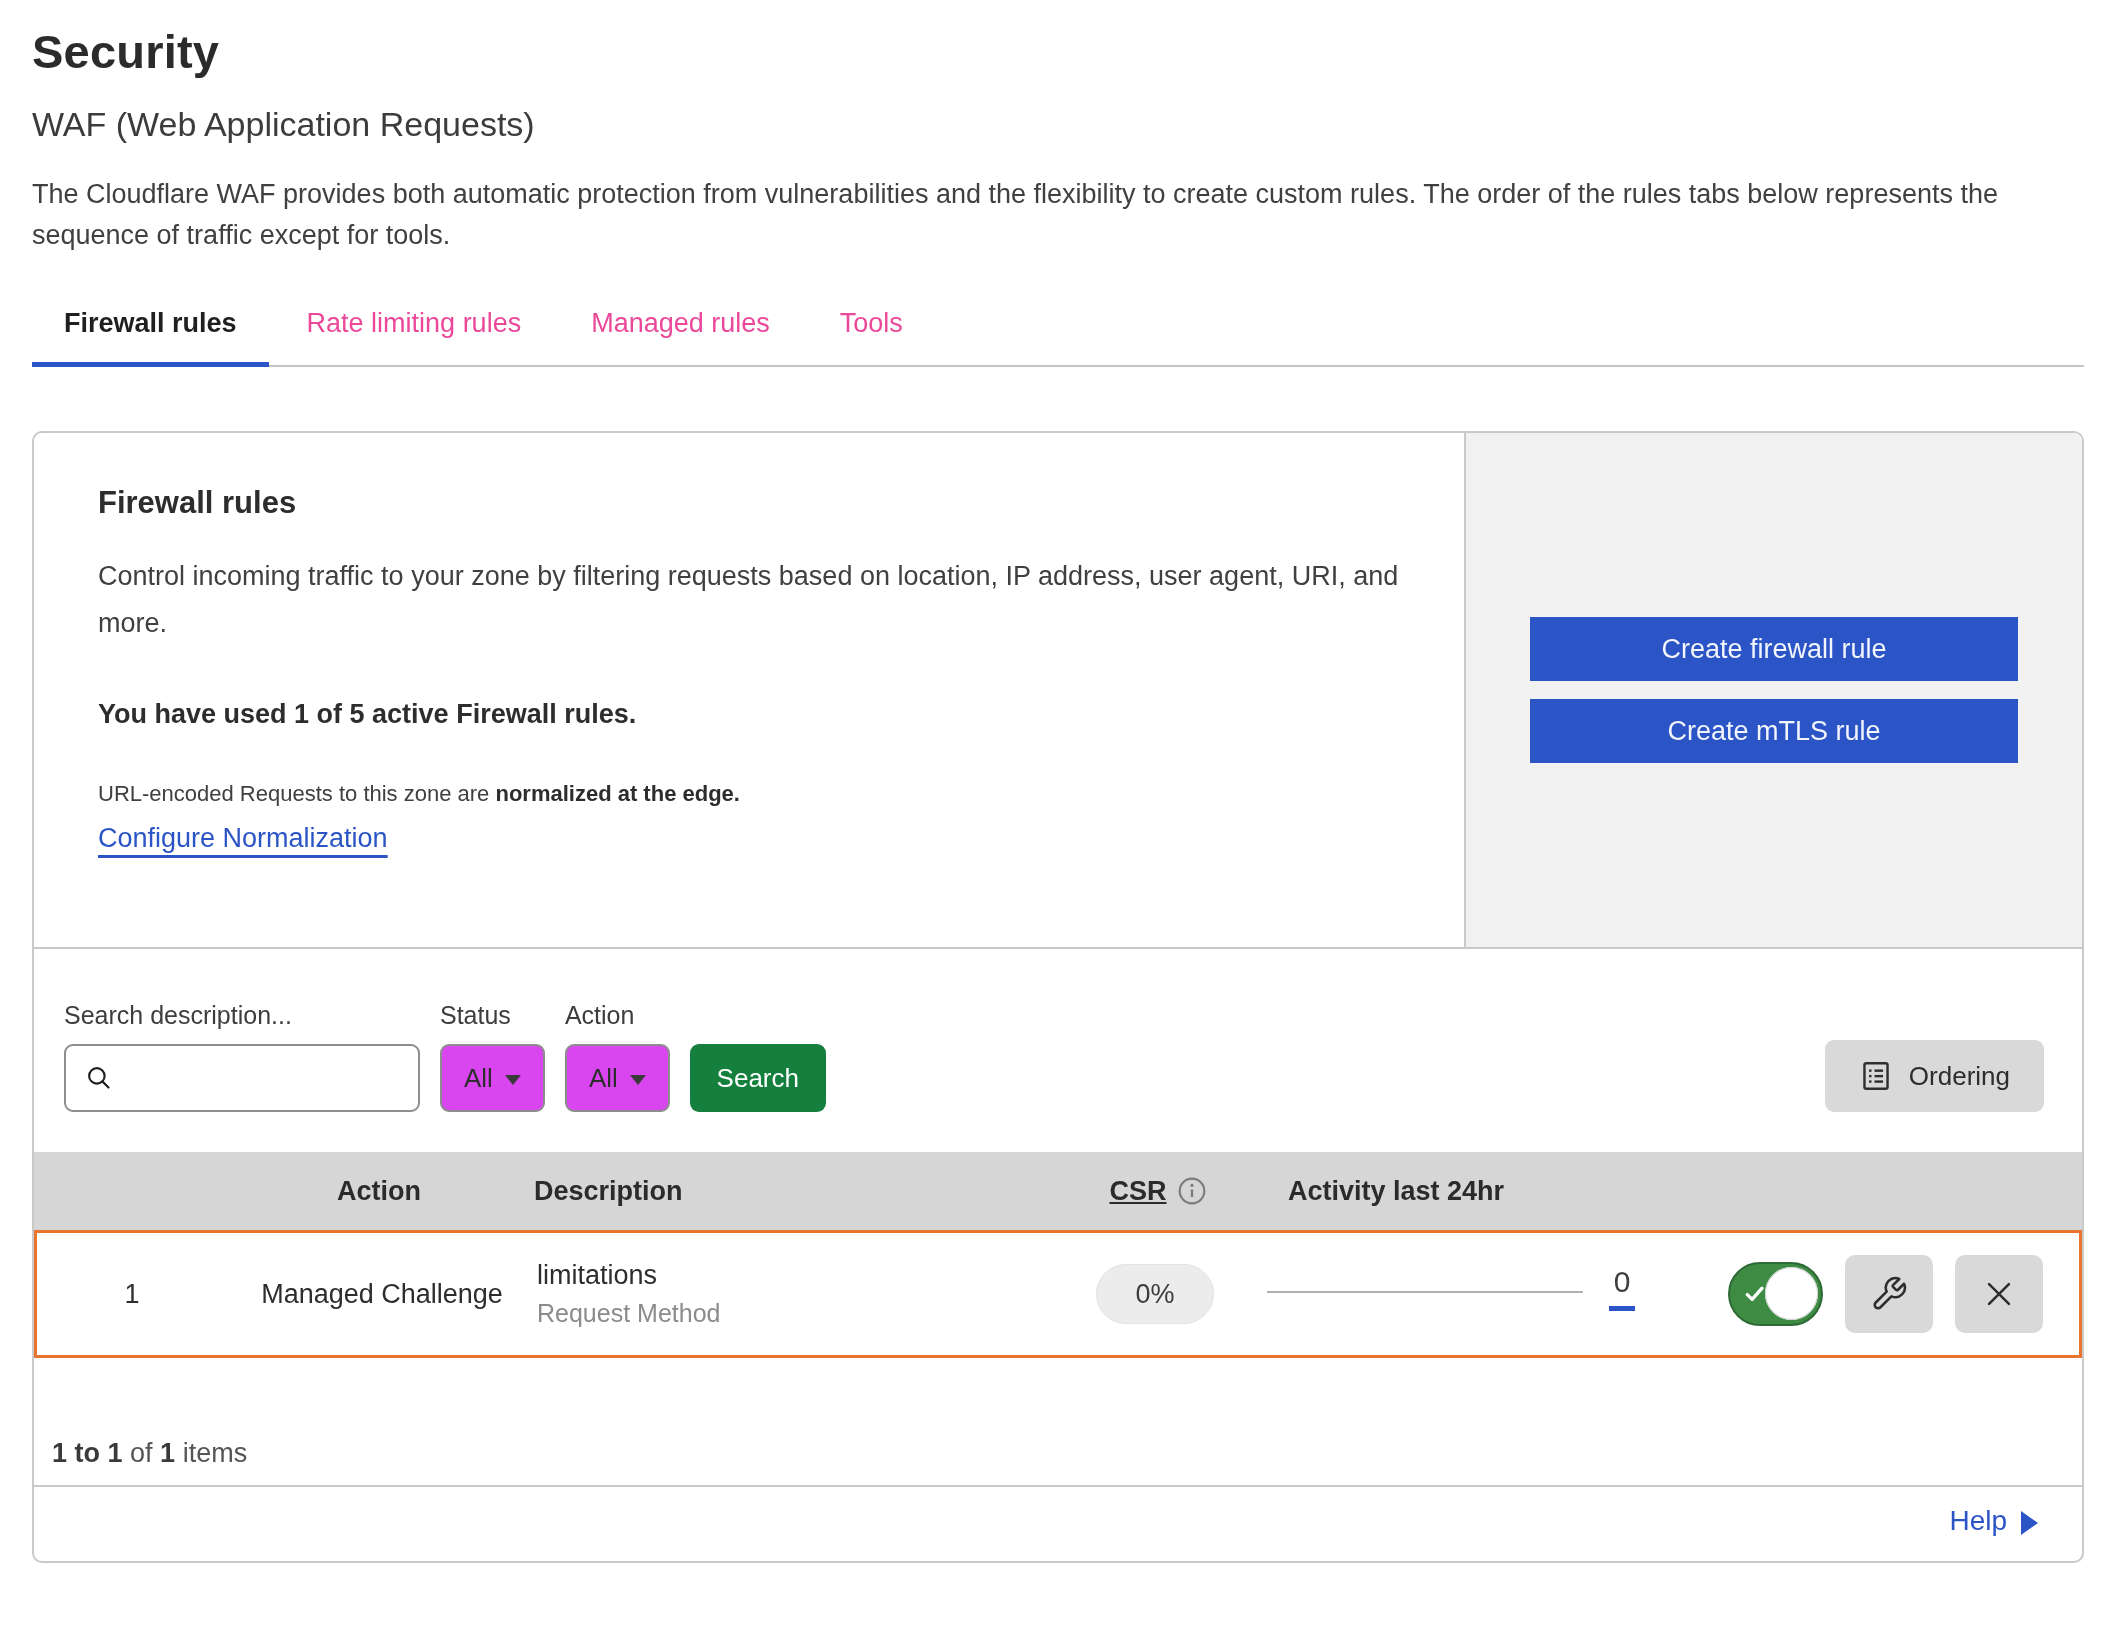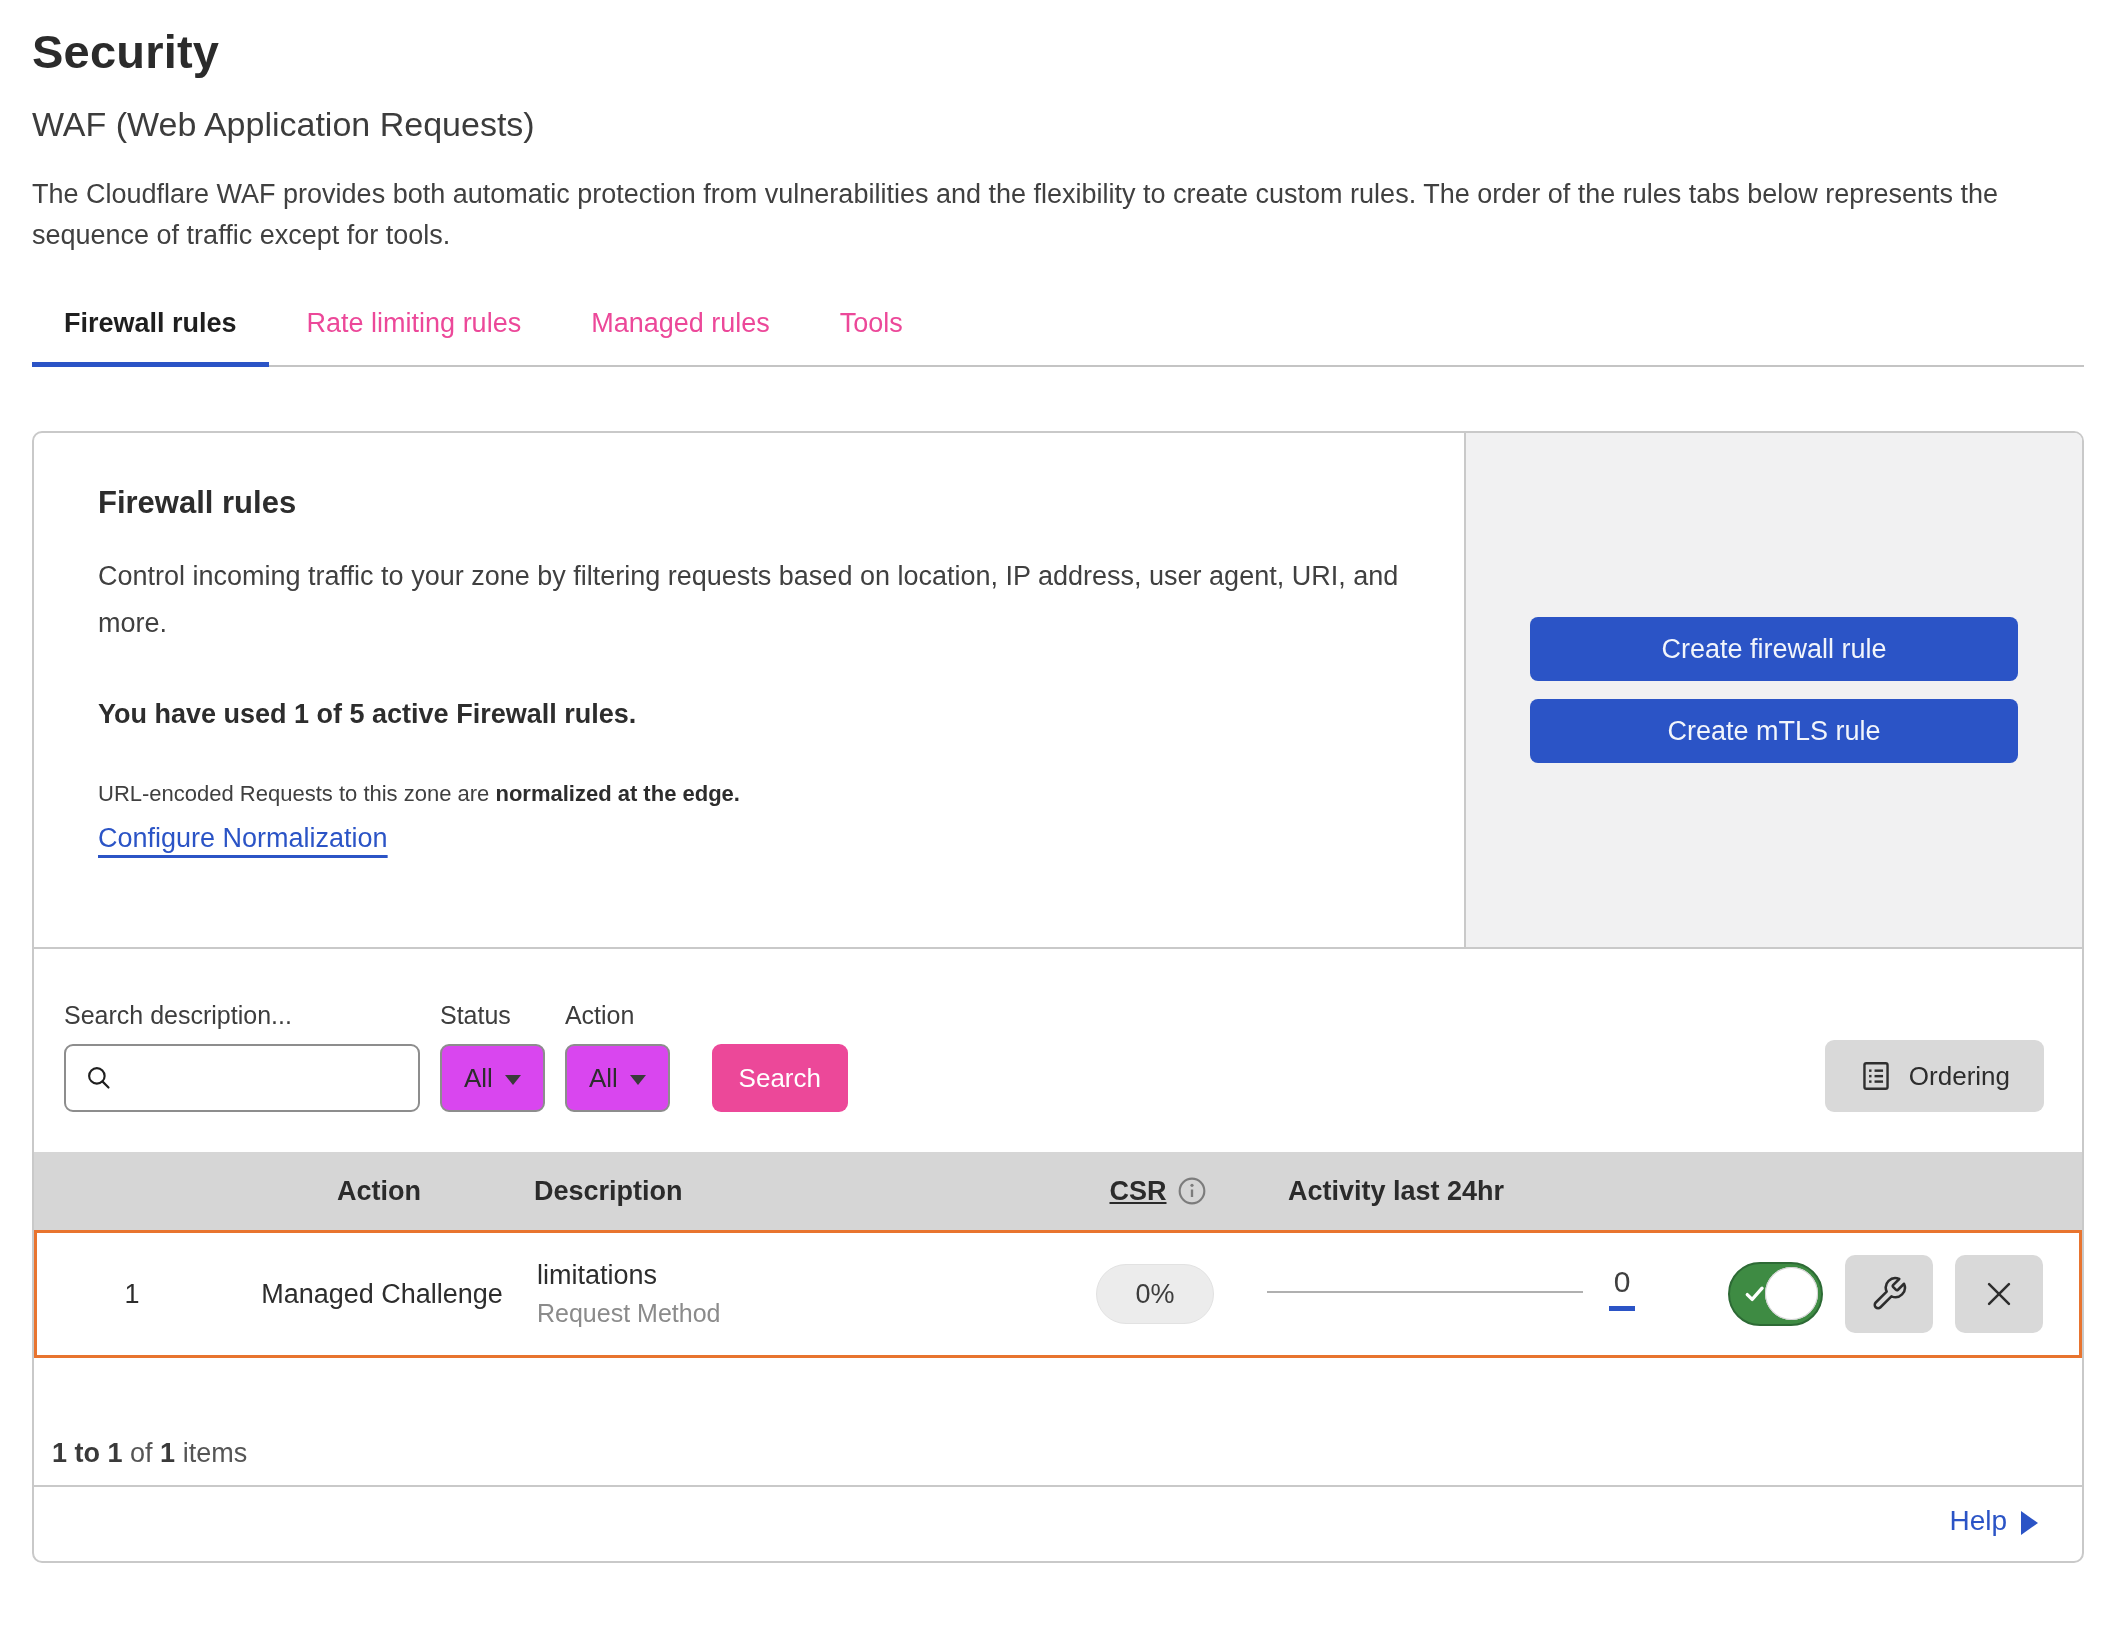--- a/index.html
+++ b/index.html
@@ -24,31 +24,31 @@
   .card-top { display: flex; min-height: 514px; }
   .intro { flex: 1; padding: 52px 64px 40px 64px; }
   .intro h3 { font-size: 31px; font-weight: 700; color: #2d2d2d; }
   .intro .lead { font-size: 27px; color: #404040; line-height: 47px; margin-top: 32px; max-width: 1320px; }
   .intro .usage { font-size: 27px; font-weight: 700; color: #2d2d2d; margin-top: 52px; }
   .intro .norm { font-size: 22px; color: #404040; margin-top: 51px; }
   .intro .norm b { color: #2d2d2d; }
   .link { display: inline-block; margin-top: 16px; font-size: 27px; color: #2b54c6; text-decoration: underline; text-underline-offset: 8px; text-decoration-thickness: 2.5px; cursor: pointer; }
 
   .side-panel { width: 618px; background: #f1f1f2; border-left: 2px solid #c9c9c9; display:flex; flex-direction:column; align-items:center; justify-content:center; gap: 18px; }
-  .btn-primary { width: 488px; height: 64px; background: #2b54c6; color: #f2f5fb; font-size: 27px; font-family: inherit; border: none; border-radius: 8px; cursor: pointer; }
+  .btn-primary { width: 488px; height: 64px; background: #2b54c6; color: #f2f5fb; font-size: 27px; font-family: inherit; border: none; border-radius: 0; cursor: pointer; }
 
   
   .filter-row { display: flex; align-items: flex-end; padding: 52px 38px 40px 30px; border-top: 2px solid #c9c9c9; }
   .field { margin-right: 20px; }
   .field-label { font-size: 25px; color: #3d3d3d; margin-bottom: 14px; }
   .search-box { width: 356px; height: 68px; border: 2px solid #8d8d8d; border-radius: 9px; display:flex; align-items:center; padding-left: 18px; background:#fff; }
   .search-box input { border:none; outline:none; flex:1; height:100%; font-size:26px; font-family:inherit; background:transparent; margin-left:10px; }
   .dropdown { height: 68px; border: 2px solid #8d8d8d; border-radius: 9px; background:#d946ef; display:flex; align-items:center; justify-content:center; gap: 12px; font-size: 26px; color:#2d2d2d; padding: 0 22px; cursor:pointer; }
   .caret { width:0; height:0; border-left:8px solid transparent; border-right:8px solid transparent; border-top:10px solid #3a3a3a; margin-top:3px; }
-  .btn-search { width: 136px; height: 68px; margin-left: 22px; background:#ec4899; color:#fff; font-size:26px; font-family:inherit; border:none; border-radius:9px; cursor:pointer; }
+  .btn-search { width: 136px; height: 68px; background:#15803d; color:#fff; font-size:26px; font-family:inherit; border:none; border-radius:9px; cursor:pointer; }
   .btn-ordering { margin-left:auto; height: 72px; padding: 0 34px; background:#d9d9d9; border:none; border-radius:9px; font-size:26px; font-family:inherit; color:#2d2d2d; display:flex; align-items:center; gap:16px; cursor:pointer; }
 
   
   .grid { display: grid; grid-template-columns: 190px 310px 1fr 200px 400px 424px; align-items: center; }
   .thead { background: #d6d6d6; height: 78px; font-size: 27px; font-weight: 700; color: #2b2b2b; }
   .th-action { text-align: center; }
   .th-csr { display:flex; align-items:center; justify-content:center; gap:10px;text-decoration:underline; }
   .th-activity { padding-left: 30px; }
 
   .rule-row { border: 3px solid #e8742f; background: #fff; height: 128px; }

